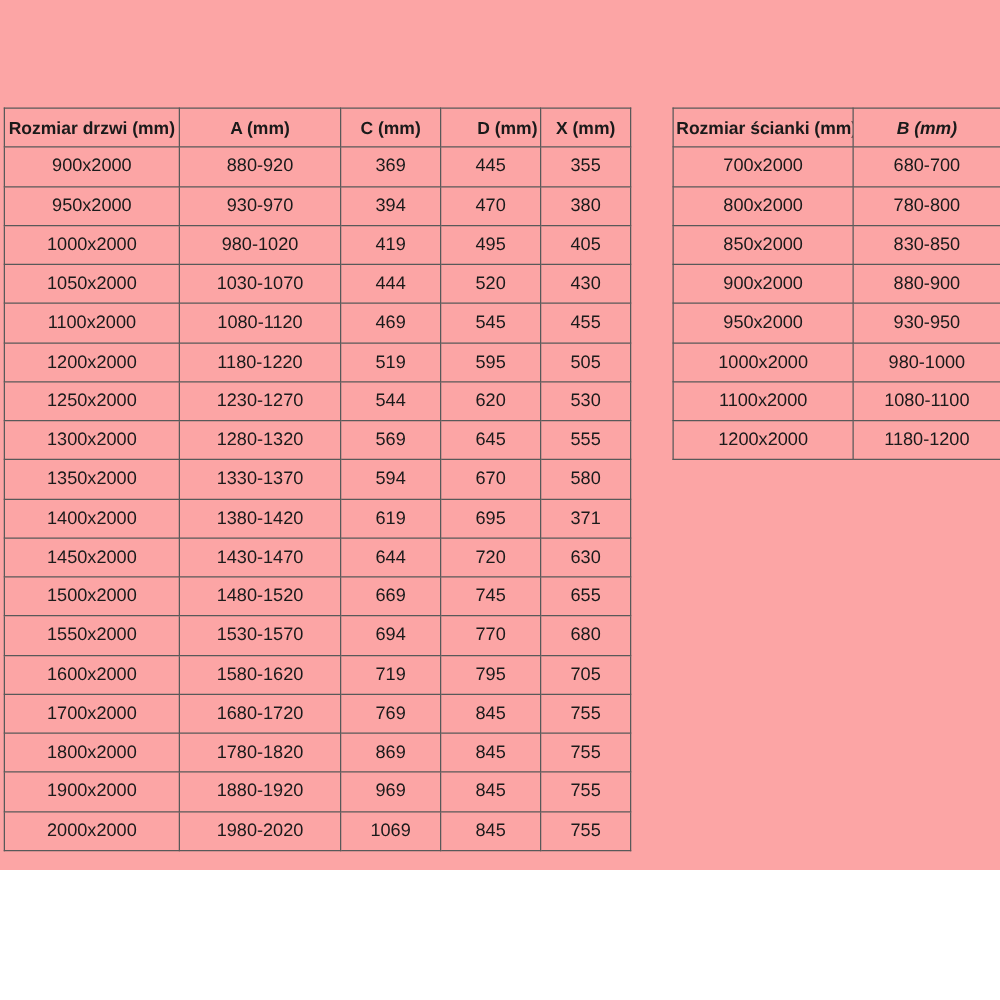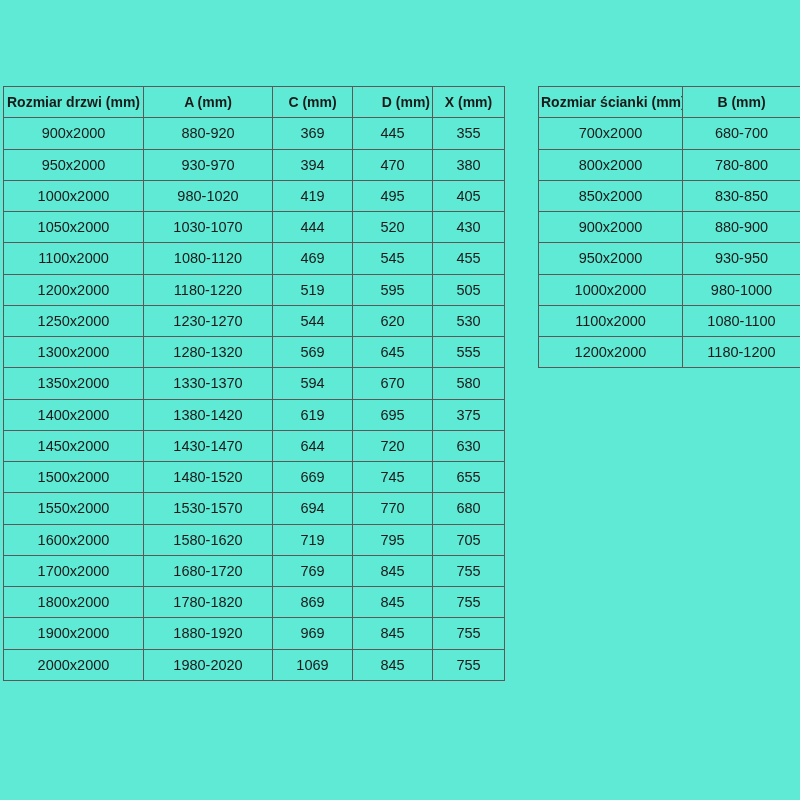--- a/index.html
+++ b/index.html
@@ -4,22 +4,22 @@
 <style>
   html, body {
     margin: 0;
     padding: 0;
     background: #ffffff;
     font-family: "Liberation Sans", sans-serif;
   }
   .page {
     position: relative;
     width: 800px;
-    height: 800px;
-    background: #5eead4;
+    height: 696px;
+    background: #fca5a5;
     overflow: hidden;
   }
   table.spec {
     position: absolute;
     border-collapse: collapse;
     table-layout: fixed;
     color: #1a1a1a;
     text-align: center;
   }
   table.spec tr {
@@ -50,21 +50,21 @@
   #door-table th:nth-child(2) { width: 124px; }
   #door-table th:nth-child(3) { width: 75px; }
   #door-table th:nth-child(4) { width: 75px; text-align: right; }
   #door-table th:nth-child(5) { width: 67px; }
   #wall-table {
     left: 538px;
     top: 86px;
     width: 252px;
   }
   #wall-table th:nth-child(1) { width: 139px; }
-  #wall-table th:nth-child(2) { width: 113px; }
+  #wall-table th:nth-child(2) { width: 113px; font-style: italic; }
 </style>
 </head>
 <body>
 
 <div class="page">
   <table id="door-table" class="spec">
       <thead>
         <tr>
           <th>Rozmiar drzwi (mm)</th>
           <th>A (mm)</th>
@@ -135,21 +135,21 @@
           <td>1330-1370</td>
           <td>594</td>
           <td>670</td>
           <td>580</td>
         </tr>
         <tr>
           <td>1400x2000</td>
           <td>1380-1420</td>
           <td>619</td>
           <td>695</td>
-          <td>375</td>
+          <td>371</td>
         </tr>
         <tr>
           <td>1450x2000</td>
           <td>1430-1470</td>
           <td>644</td>
           <td>720</td>
           <td>630</td>
         </tr>
         <tr>
           <td>1500x2000</td>

